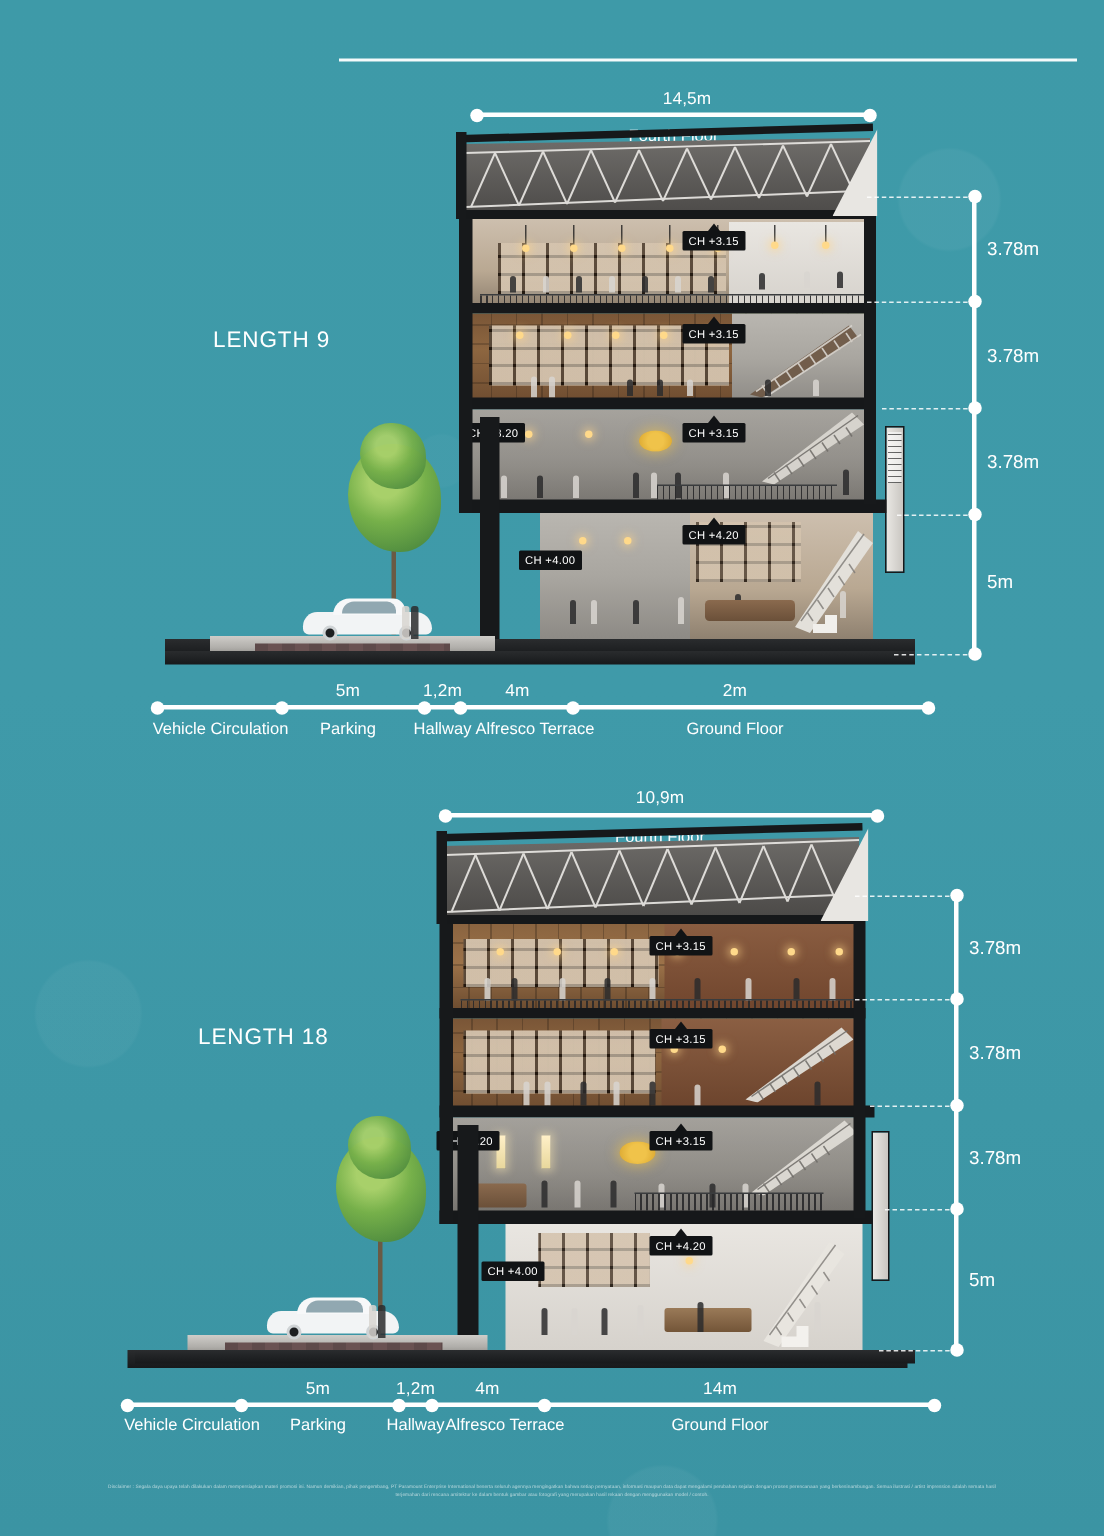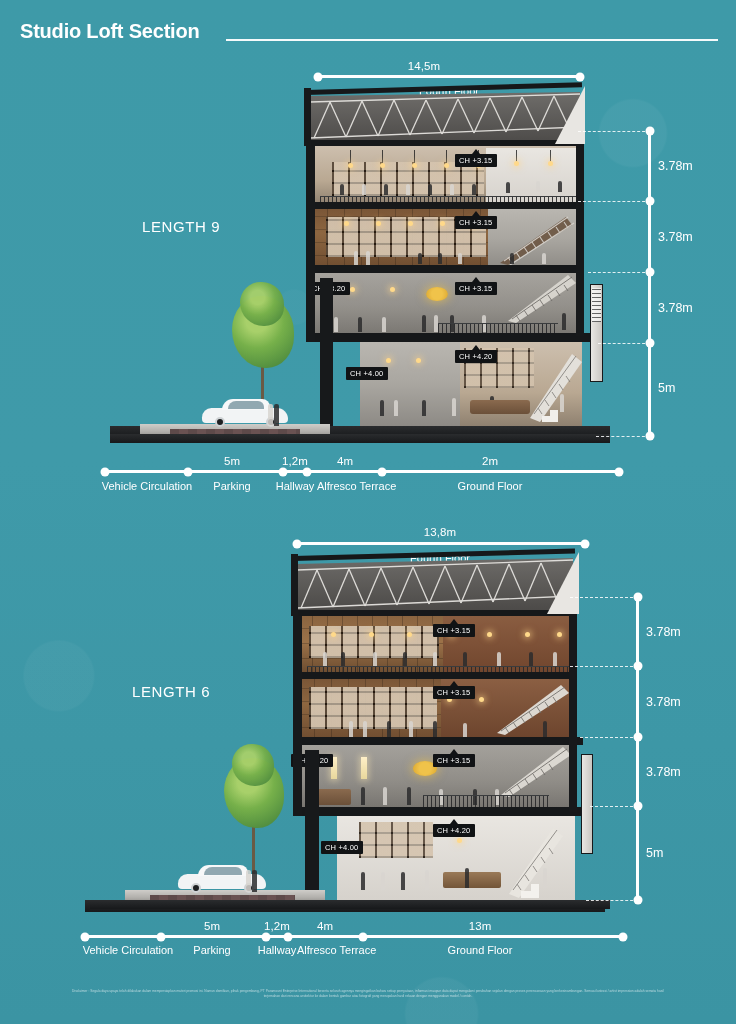--- a/index.html
+++ b/index.html
@@ -159,32 +159,31 @@
   .disclaimer{
     position:absolute; left:68px; top:989px; width:600px;
     font-size:3.2px; line-height:5.2px; color:rgba(255,255,255,.62);
     text-align:center; letter-spacing:.05px;
   }
 </style>
 </head>
 <body>
 
 <div class="header">
-  <div class="title">Studio Loft Section</div>
   <div class="title-rule"></div>
 </div>
 
 <div class="section" id="sec1" style="left:0; top:0; width:736px; height:510px;">
 
   <div class="length-tag" style="left:142px; top:218px;">LENGTH 9</div>
 
   <div class="dimline" style="left:318px; top:75px; width:262px;"></div>
   <div class="dot" style="left:318px; top:76.5px;"></div>
   <div class="dot" style="left:580px; top:76.5px;"></div>
-  <div class="dim-label" style="left:424px; top:60px;text-align:right;">14,5m</div>
+  <div class="dim-label" style="left:458px; top:60px;text-align:right;">14,5m</div>
   <div class="dim-sub" style="left:449px; top:85px;">Fourth Floor</div>
 
   <div class="bldg" style="left:300px; top:92px; width:300px; height:348px;">
 
     <div class="truss" style="left:8px; top:0px; width:272px; height:52px;
          background:linear-gradient(180deg,#6f6d6a 0%,#4c4a48 100%);
          clip-path:polygon(0 4px, 100% 0, 100% 100%, 0 100%);">
       <svg width="272" height="52" viewBox="0 0 272 52">
         <g stroke="#e9e7e3" stroke-width="1.3" opacity=".92">
           <line x1="2" y1="46" x2="272" y2="35"></line>
@@ -408,26 +407,26 @@
 
   <div class="dim-sub" style="left:147px; top:480px;">Vehicle Circulation</div>
   <div class="dim-sub" style="left:232px; top:480px;">Parking</div>
   <div class="dim-sub" style="left:295px; top:480px;">Hallway</div>
   <div class="dim-sub" style="left:345px; top:480px; width:56px;">Alfresco Terrace</div>
   <div class="dim-sub" style="left:490px; top:480px;">Ground Floor</div>
 </div>
 
 <div class="section" id="sec2" style="left:0; top:470px; width:736px; height:510px;">
 
-  <div class="length-tag" style="left:132px; top:213px;">LENGTH 6</div>
+  <div class="length-tag" style="left:132px; top:213px;">LENGTH 18</div>
 
   <div class="dimline" style="left:297px; top:72px; width:288px;"></div>
   <div class="dot" style="left:297px; top:73.5px;"></div>
   <div class="dot" style="left:585px; top:73.5px;"></div>
-  <div class="dim-label" style="left:440px; top:56px;">13,8m</div>
+  <div class="dim-label" style="left:440px; top:56px;">10,9m</div>
   <div class="dim-sub" style="left:440px; top:82px;">Fourth Floor</div>
 
   <div class="bldg" style="left:285px; top:88px; width:310px; height:352px;">
 
     <div class="truss" style="left:10px; top:0px; width:278px; height:56px;
          background:linear-gradient(180deg,#6d6b68 0%,#4a4846 100%);
          clip-path:polygon(0 6px, 100% 0, 100% 100%, 0 100%);">
       <svg width="278" height="56" viewBox="0 0 278 56">
         <g stroke="#e9e7e3" stroke-width="1.3" opacity=".92">
           <line x1="2" y1="50" x2="278" y2="38"></line>
@@ -621,21 +620,21 @@
   <div class="dot" style="left:85px; top:466.5px;"></div>
   <div class="dot" style="left:161px; top:466.5px;"></div>
   <div class="dot" style="left:266px; top:466.5px;"></div>
   <div class="dot" style="left:288px; top:466.5px;"></div>
   <div class="dot" style="left:363px; top:466.5px;"></div>
   <div class="dot" style="left:623px; top:466.5px;"></div>
 
   <div class="dim-label" style="left:212px; top:450px;">5m</div>
   <div class="dim-label" style="left:277px; top:450px;">1,2m</div>
   <div class="dim-label" style="left:325px; top:450px;">4m</div>
-  <div class="dim-label" style="left:480px; top:450px;">13m</div>
+  <div class="dim-label" style="left:480px; top:450px;">14m</div>
 
   <div class="dim-sub" style="left:128px; top:474px;">Vehicle Circulation</div>
   <div class="dim-sub" style="left:212px; top:474px;">Parking</div>
   <div class="dim-sub" style="left:277px; top:474px;">Hallway</div>
   <div class="dim-sub" style="left:325px; top:474px; width:56px;">Alfresco Terrace</div>
   <div class="dim-sub" style="left:480px; top:474px;">Ground Floor</div>
 </div>
 
 <div class="disclaimer">Disclaimer : Segala daya upaya telah dilakukan dalam mempersiapkan materi promosi ini. Namun demikian, pihak pengembang, PT Paramount Enterprise International beserta seluruh agennya mengingatkan bahwa setiap pernyataan, informasi maupun data dapat mengalami perubahan sejalan dengan proses perencanaan yang berkesinambungan. Semua ilustrasi / artist impression adalah semata hasil terjemahan dari rencana arsitektur ke dalam bentuk gambar atau fotografi yang merupakan hasil rekaan dengan menggunakan model / contoh.</div>
 

